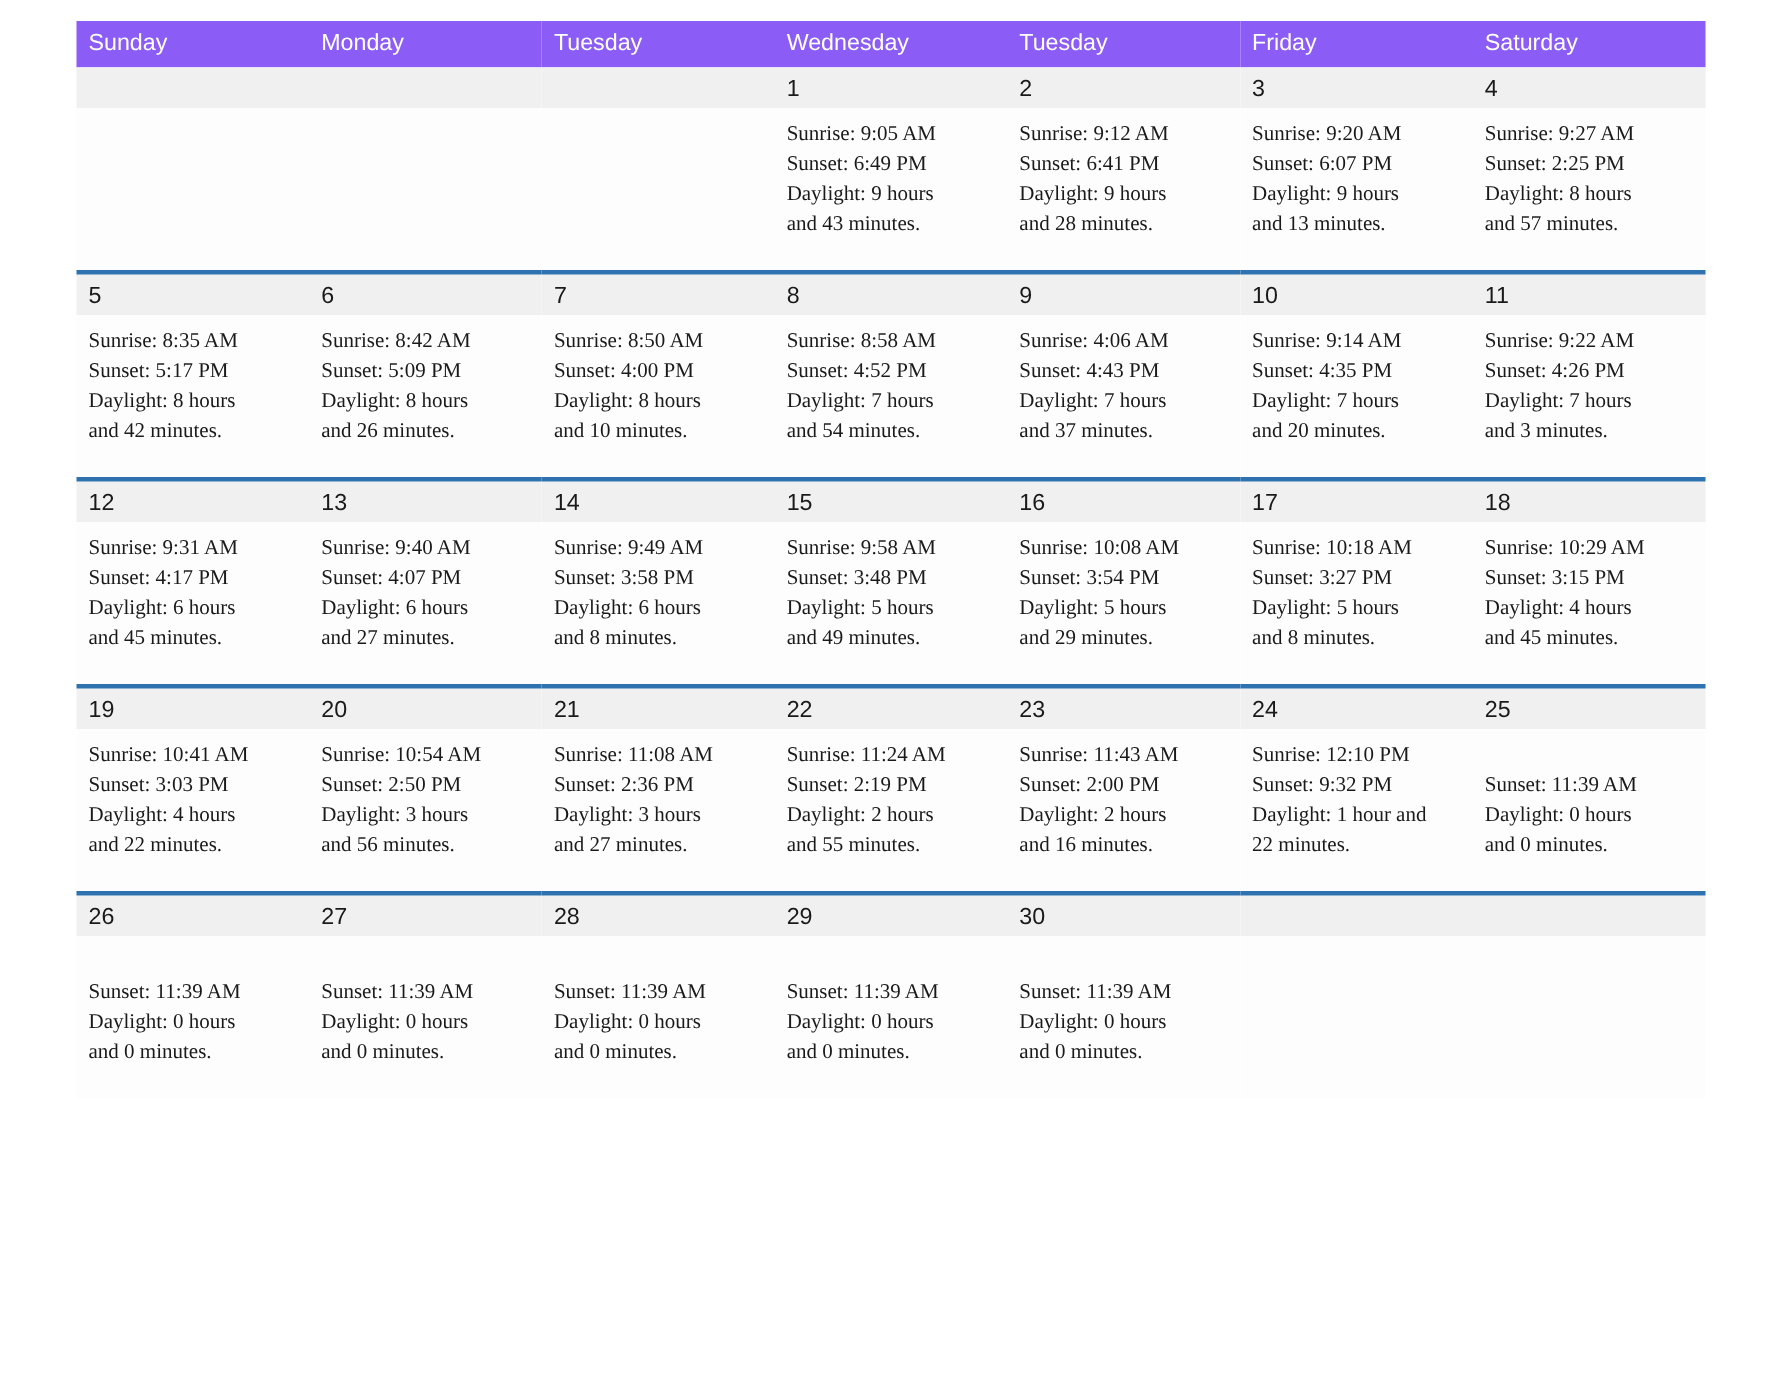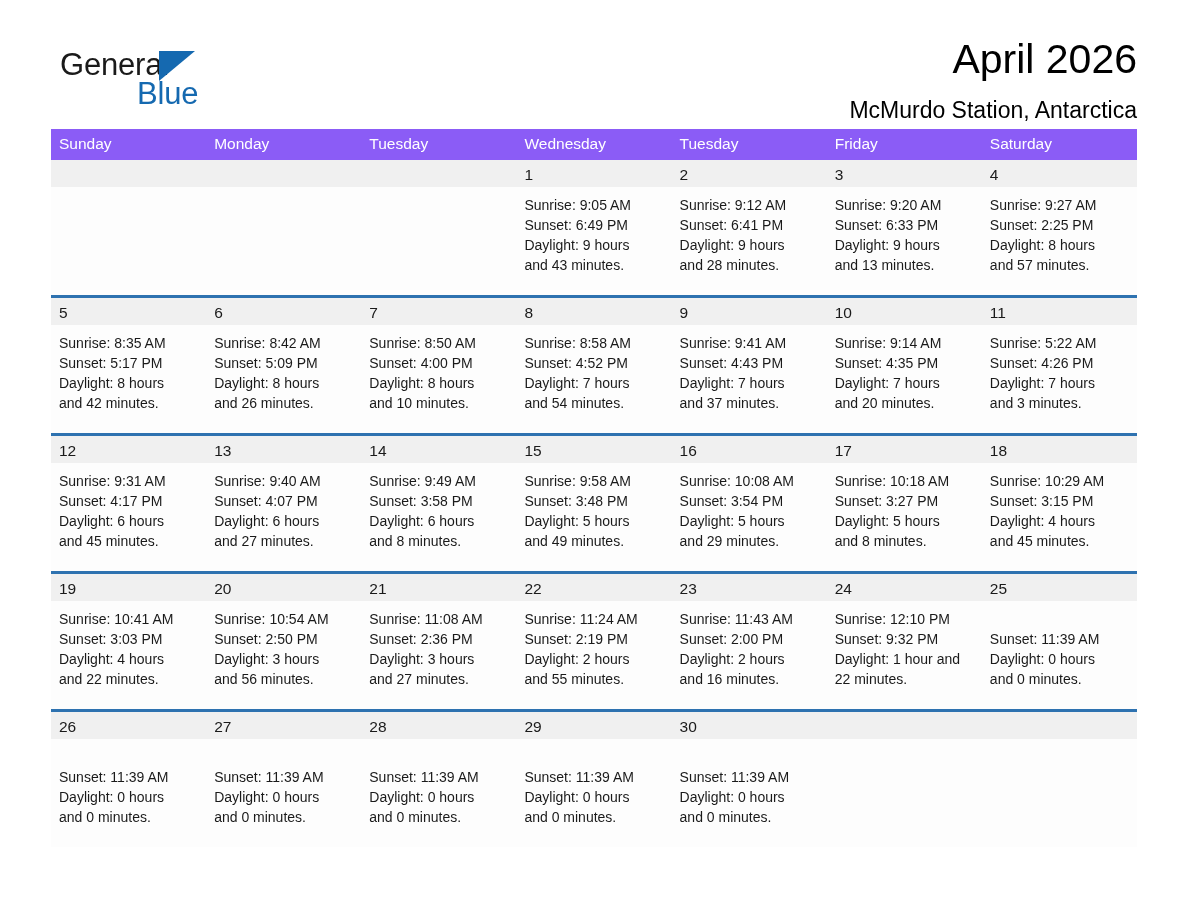--- a/index.html
+++ b/index.html
@@ -126,53 +126,40 @@
     box-sizing: border-box;
     padding: 4px 0 0 8px;
     font-size: 15.5px;
     line-height: 22px;
     color: #1a1a1a;
   }
   .daybody {
     padding: 8px 10px 0 8px;
     min-height: 108px;
     box-sizing: border-box;
+    font-family: Liberation Serif, serif;
   }
   .dayline {
     font-size: 14px;
     line-height: 20px;
     color: #1a1a1a;
     white-space: pre-wrap;
   }
   .dayline.blank {
     height: 20px;
   }
   .empty .daybody {
     min-height: 108px;
   }
 </style>
 </head>
 <body>
 
 <div class="page">
 
-  <div class="masthead">
-
-    <div class="logo">
-      <span class="logo-general">General</span>
-      <span class="logo-tri"></span>
-      <span class="logo-blue">Blue</span>
-    </div>
-
-    <div class="title-wrap">
-      <h1 class="cal-title">April 2026</h1>
-      <div class="cal-subtitle">McMurdo Station, Antarctica</div>
-    </div>
-
-  </div>
 
   <table class="calendar">
     <thead>
       <tr class="weekday-row">
         <th class="weekday">Sunday</th>
         <th class="weekday">Monday</th>
         <th class="weekday">Tuesday</th>
         <th class="weekday">Wednesday</th>
         <th class="weekday">Tuesday</th>
         <th class="weekday">Friday</th>
@@ -208,21 +195,21 @@
               <div class="dayline">Sunrise: 9:12 AM</div>
               <div class="dayline">Sunset: 6:41 PM</div>
               <div class="dayline">Daylight: 9 hours</div>
               <div class="dayline">and 28 minutes.</div>
             </div>
           </td>
           <td class="daycell">
             <div class="daynum-band">3</div>
             <div class="daybody">
               <div class="dayline">Sunrise: 9:20 AM</div>
-              <div class="dayline">Sunset: 6:33 PM</div>
+              <div class="dayline">Sunset: 6:07 PM</div>
               <div class="dayline">Daylight: 9 hours</div>
               <div class="dayline">and 13 minutes.</div>
             </div>
           </td>
           <td class="daycell">
             <div class="daynum-band">4</div>
             <div class="daybody">
               <div class="dayline">Sunrise: 9:27 AM</div>
               <div class="dayline">Sunset: 2:25 PM</div>
               <div class="dayline">Daylight: 8 hours</div>
@@ -263,39 +250,39 @@
             <div class="daybody">
               <div class="dayline">Sunrise: 8:58 AM</div>
               <div class="dayline">Sunset: 4:52 PM</div>
               <div class="dayline">Daylight: 7 hours</div>
               <div class="dayline">and 54 minutes.</div>
             </div>
           </td>
           <td class="daycell">
             <div class="daynum-band">9</div>
             <div class="daybody">
-              <div class="dayline">Sunrise: 9:41 AM</div>
+              <div class="dayline">Sunrise: 4:06 AM</div>
               <div class="dayline">Sunset: 4:43 PM</div>
               <div class="dayline">Daylight: 7 hours</div>
               <div class="dayline">and 37 minutes.</div>
             </div>
           </td>
           <td class="daycell">
             <div class="daynum-band">10</div>
             <div class="daybody">
               <div class="dayline">Sunrise: 9:14 AM</div>
               <div class="dayline">Sunset: 4:35 PM</div>
               <div class="dayline">Daylight: 7 hours</div>
               <div class="dayline">and 20 minutes.</div>
             </div>
           </td>
           <td class="daycell">
             <div class="daynum-band">11</div>
             <div class="daybody">
-              <div class="dayline">Sunrise: 5:22 AM</div>
+              <div class="dayline">Sunrise: 9:22 AM</div>
               <div class="dayline">Sunset: 4:26 PM</div>
               <div class="dayline">Daylight: 7 hours</div>
               <div class="dayline">and 3 minutes.</div>
             </div>
           </td>
         </tr>
         <tr class="week">
           <td class="daycell">
             <div class="daynum-band">12</div>
             <div class="daybody">

